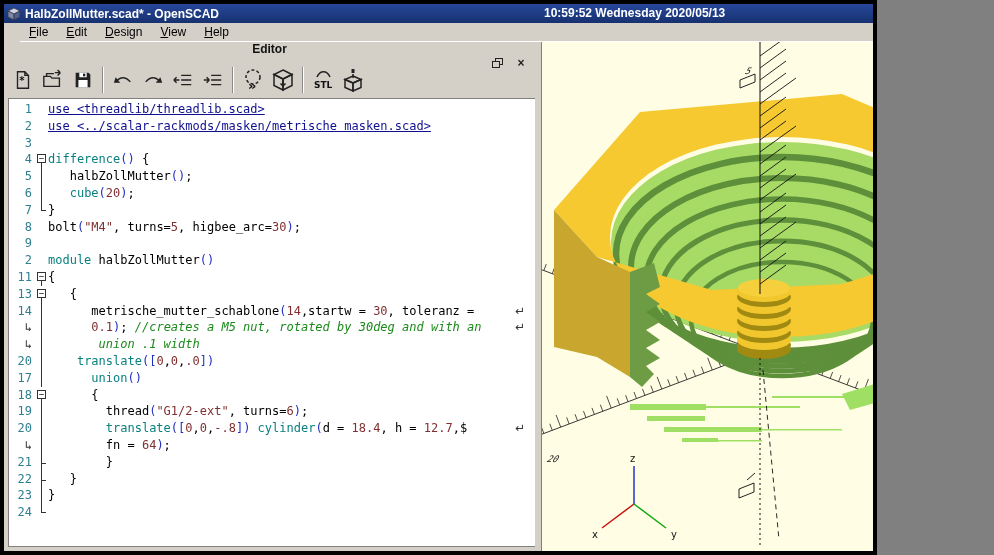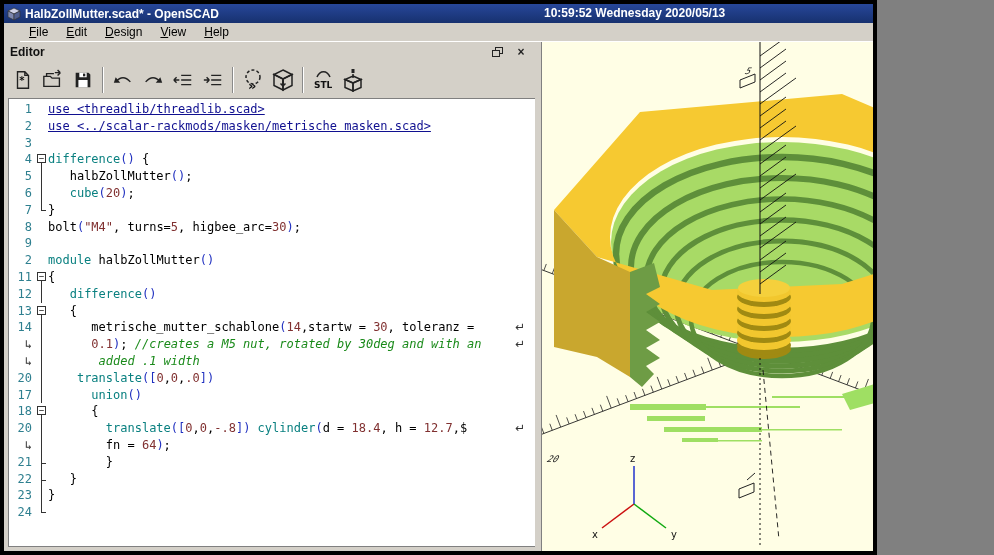--- a/index.html
+++ b/index.html
@@ -25,21 +25,21 @@
   .menubar {
     position:absolute; left:0; top:19px; right:0; height:19px;
     background:var(--chrome,#d4d0c8);
     border-bottom:1px solid #fff;
     display:flex; align-items:center; font-size:12px; color:#000;margin-left:16px;
   }
   .menu-item { display:inline-block; padding:2px 9px; cursor:default; }
   .menu-item::first-letter { text-decoration:underline; }
   
   .editor-panel { position:absolute; left:0; top:38px; width:531px; bottom:0; background:var(--chrome,#d4d0c8); }
-  .dock-header { height:20px; display:flex; align-items:center; padding:0 6px; font-size:12px; font-weight:bold; color:#111; }
+  .dock-header { height:20px; display:flex; align-items:center; padding:0 6px; font-size:12px; font-weight:bold; color:#111;flex-direction:column; }
   .dock-btns { margin-left:auto; display:flex; gap:8px; align-items:center; }
   .dock-btn { width:16px; height:14px; display:flex; align-items:center; justify-content:center; font-size:12px; color:#222; }
   .toolbar { height:36px; display:flex; align-items:center; padding:0 4px; }
   .tbtn { width:30px; height:28px; display:flex; align-items:center; justify-content:center; }
   .tsep { width:2px; height:26px; border-left:1px solid #8a8a8a; border-right:1px solid #fff; margin:0 4px; }
   .code-wrap {
     position:absolute; left:4px; top:56px; right:0; bottom:4px;
     background:var(--editor-bg,#fff);
     border:1px solid #808080; border-right:none;
     overflow:hidden;
@@ -205,28 +205,28 @@
         <div class="row"><span class="ln">2</span><span class="fold"></span><span class="txt"><span class="u">use &lt;../scalar-rackmods/masken/metrische masken.scad&gt;</span></span></div>
         <div class="row"><span class="ln">3</span><span class="fold"></span><span class="txt"></span></div>
         <div class="row"><span class="ln">4</span><span class="fold"><span class="f-box">−</span><span class="f-boxline"></span></span><span class="txt"><span class="k">difference</span><span class="p">()</span><span class="t"> {</span></span></div>
         <div class="row"><span class="ln">5</span><span class="fold"><span class="f-line"></span></span><span class="txt"><span class="t">   halbZollMutter</span><span class="p">()</span><span class="t">;</span></span></div>
         <div class="row"><span class="ln">6</span><span class="fold"><span class="f-line"></span></span><span class="txt"><span class="t">   </span><span class="k">cube</span><span class="p">(</span><span class="n">20</span><span class="p">)</span><span class="t">;</span></span></div>
         <div class="row"><span class="ln">7</span><span class="fold"><span class="f-end"></span></span><span class="txt"><span class="t">}</span></span></div>
         <div class="row"><span class="ln">8</span><span class="fold"></span><span class="txt"><span class="t">bolt</span><span class="p">(</span><span class="n">"M4"</span><span class="t">, turns=</span><span class="n">5</span><span class="t">, higbee_arc=</span><span class="n">30</span><span class="p">)</span><span class="t">;</span></span></div>
         <div class="row"><span class="ln">9</span><span class="fold"></span><span class="txt"></span></div>
         <div class="row"><span class="ln">2</span><span class="fold"></span><span class="txt"><span class="k">module</span><span class="t"> halbZollMutter</span><span class="p">()</span></span></div>
         <div class="row"><span class="ln">11</span><span class="fold"><span class="f-box">−</span><span class="f-boxline"></span></span><span class="txt"><span class="t">{</span></span></div>
-        <div class="row"><span class="ln">12</span><span class="fold"><span class="f-line"></span></span><span class="txt"><span class="t">   </span><span class="k">difference</span><span class="p">()</span></span></div>
         <div class="row"><span class="ln">13</span><span class="fold"><span class="f-box">−</span><span class="f-boxline"></span></span><span class="txt"><span class="t">   {</span></span></div>
         <div class="row"><span class="ln">14</span><span class="fold"><span class="f-line"></span></span><span class="txt"><span class="t">      metrische_mutter_schablone</span><span class="p">(</span><span class="n">14</span><span class="t">,startw = </span><span class="n">30</span><span class="t">, toleranz = </span><span class="eol">↵</span></span></div>
         <div class="row"><span class="ln wrapg">↳</span><span class="fold"><span class="f-line"></span></span><span class="txt"><span class="t">      </span><span class="n">0.1</span><span class="p">)</span><span class="t">; </span><span class="c">//creates a M5 nut, rotated by 30deg and with an</span><span class="eol">↵</span></span></div>
-        <div class="row"><span class="ln wrapg">↳</span><span class="fold"><span class="f-line"></span></span><span class="txt"><span class="c">       added .1 width</span></span></div>
+        <div class="row"><span class="ln wrapg">↳</span><span class="fold"><span class="f-line"></span></span><span class="txt"><span class="c">       union .1 width</span></span></div>
         <div class="row"><span class="ln">20</span><span class="fold"><span class="f-line"></span></span><span class="txt"><span class="t">    </span><span class="k">translate</span><span class="p">([</span><span class="n">0</span><span class="t">,</span><span class="n">0</span><span class="t">,</span><span class="n">.0</span><span class="p">])</span></span></div>
         <div class="row"><span class="ln">17</span><span class="fold"><span class="f-line"></span></span><span class="txt"><span class="t">      </span><span class="k">union</span><span class="p">()</span></span></div>
         <div class="row"><span class="ln">18</span><span class="fold"><span class="f-box">−</span><span class="f-boxline"></span></span><span class="txt"><span class="t">      {</span></span></div>
+        <div class="row"><span class="ln">19</span><span class="fold"><span class="f-line"></span></span><span class="txt"><span class="t">        thread</span><span class="p">(</span><span class="n">"G1/2-ext"</span><span class="t">, turns=</span><span class="n">6</span><span class="p">)</span><span class="t">;</span></span></div>
         <div class="row"><span class="ln">20</span><span class="fold"><span class="f-line"></span></span><span class="txt"><span class="t">        </span><span class="k">translate</span><span class="p">([</span><span class="n">0</span><span class="t">,</span><span class="n">0</span><span class="t">,</span><span class="n">-.8</span><span class="p">]) </span><span class="k">cylinder</span><span class="p">(</span><span class="t">d = </span><span class="n">18.4</span><span class="t">, h = </span><span class="n">12.7</span><span class="t">,$</span><span class="eol">↵</span></span></div>
         <div class="row"><span class="ln wrapg">↳</span><span class="fold"><span class="f-line"></span></span><span class="txt"><span class="t">        fn = </span><span class="n">64</span><span class="p">)</span><span class="t">;</span></span></div>
         <div class="row"><span class="ln">21</span><span class="fold"><span class="f-tick-v"></span><span class="f-tick-h"></span></span><span class="txt"><span class="t">        }</span></span></div>
         <div class="row"><span class="ln">22</span><span class="fold"><span class="f-tick-v"></span><span class="f-tick-h"></span></span><span class="txt"><span class="t">   }</span></span></div>
         <div class="row"><span class="ln">23</span><span class="fold"><span class="f-line"></span></span><span class="txt"><span class="t">}</span></span></div>
         <div class="row"><span class="ln">24</span><span class="fold"><span class="f-end"></span></span><span class="txt"></span></div>
       </div>
   </div>
 
   <div class="splitter"></div>

